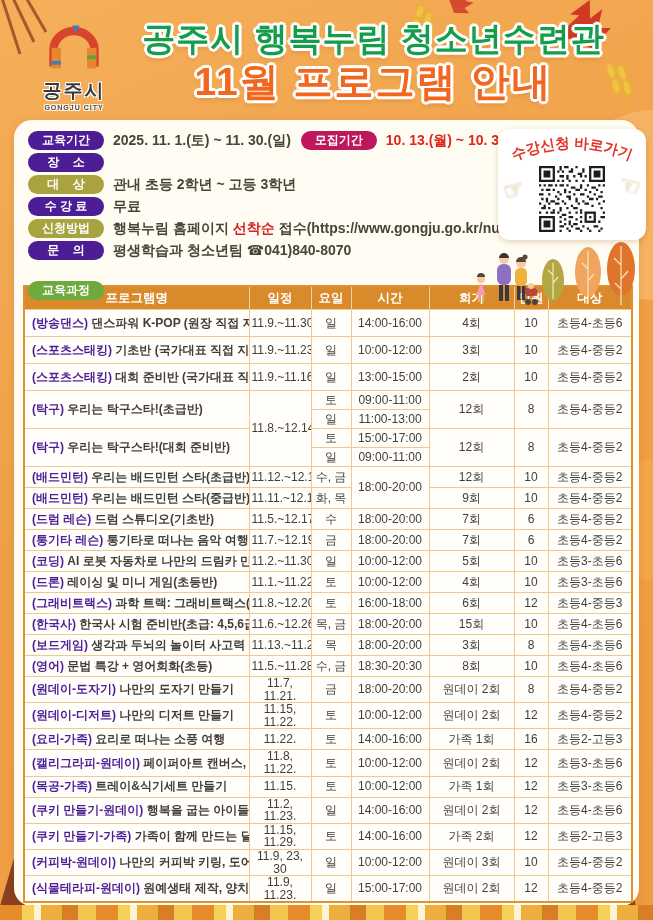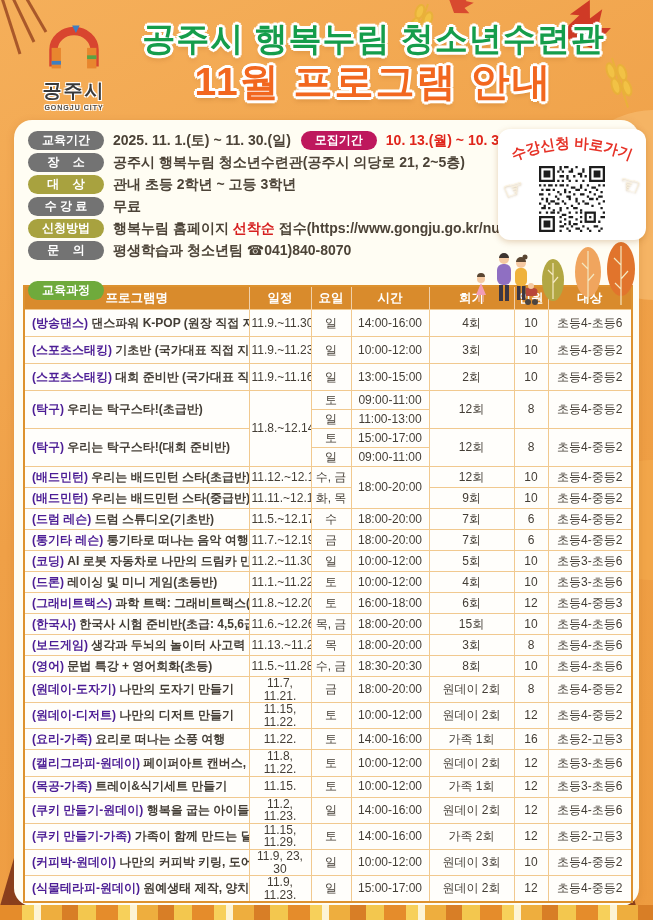--- a/index.html
+++ b/index.html
@@ -21,21 +21,21 @@
     text-shadow:-2px -2px 0 #fff,2px -2px 0 #fff,-2px 2px 0 #fff,2px 2px 0 #fff,0 -3px 0 #fff,0 3px 0 #fff,-3px 0 0 #fff,3px 0 0 #fff,0 4px 5px rgba(130,60,0,.25);}
   .t2{font-size:39px;font-weight:800;color:#f2671f;letter-spacing:2px;line-height:1.1;margin-top:3px;
     text-shadow:-2px -2px 0 #fff,2px -2px 0 #fff,-2px 2px 0 #fff,2px 2px 0 #fff,0 -3px 0 #fff,0 3px 0 #fff,-3px 0 0 #fff,3px 0 0 #fff,0 4px 5px rgba(130,60,0,.25);}
   
   .panel{position:absolute;left:14px;top:120px;width:625px;height:786px;background:#fffdf3;
     border-radius:18px;z-index:1;box-shadow:0 2px 8px rgba(150,80,0,.18);}
   .info{padding:11px 0 0 14px;}
   .info-row{display:flex;align-items:center;height:19px;margin-bottom:3px;}
   .pill{width:76px;min-width:76px;height:19px;border-radius:10px;color:#fff;font-size:12px;
     font-weight:bold;display:flex;align-items:center;justify-content:center;white-space:pre;margin-right:9px;}
-  .pill.orange{background:#737373;}
+  .pill.orange{background:#4c1d95;}
   .pill.olive{background:#a8a23f;}
   .pill.green{background:#6faa3c;margin-top:36px;}
   .pill.red{background:#be185d;margin-left:10px;}
   .itext{font-size:14px;font-weight:600;color:#4c4337;white-space:pre;}
   .red-text{color:#e0251b;font-weight:700;}
   .hl-red{color:#d61f1f;font-weight:700;}
   
   .qr-card{position:absolute;left:498px;top:129px;width:148px;height:111px;background:#fff;
     border-radius:12px;z-index:3;box-shadow:0 2px 6px rgba(150,80,0,.25);text-align:center;}
   .qr-card svg.cap{display:block;margin:3px auto 0;}
@@ -126,21 +126,20 @@
 <div class="panel">
   <div class="info">
     <div class="info-row">
       <span class="pill orange">교육기간</span>
       <span class="itext">2025. 11. 1.(토) ~ 11. 30.(일)</span>
       <span class="pill red">모집기간</span>
       <span class="itext red-text">10. 13.(월) ~ 10. 31.(금)</span>
     </div>
     <div class="info-row">
       <span class="pill orange">장    소</span>
-      <span class="itext">공주시 행복누림 청소년수련관(공주시 의당로 21, 2~5층)</span>
     </div>
     <div class="info-row">
       <span class="pill olive">대    상</span>
       <span class="itext">관내 초등 2학년 ~ 고등 3학년</span>
     </div>
     <div class="info-row">
       <span class="pill orange">수 강 료</span>
       <span class="itext">무료</span>
     </div>
     <div class="info-row">

